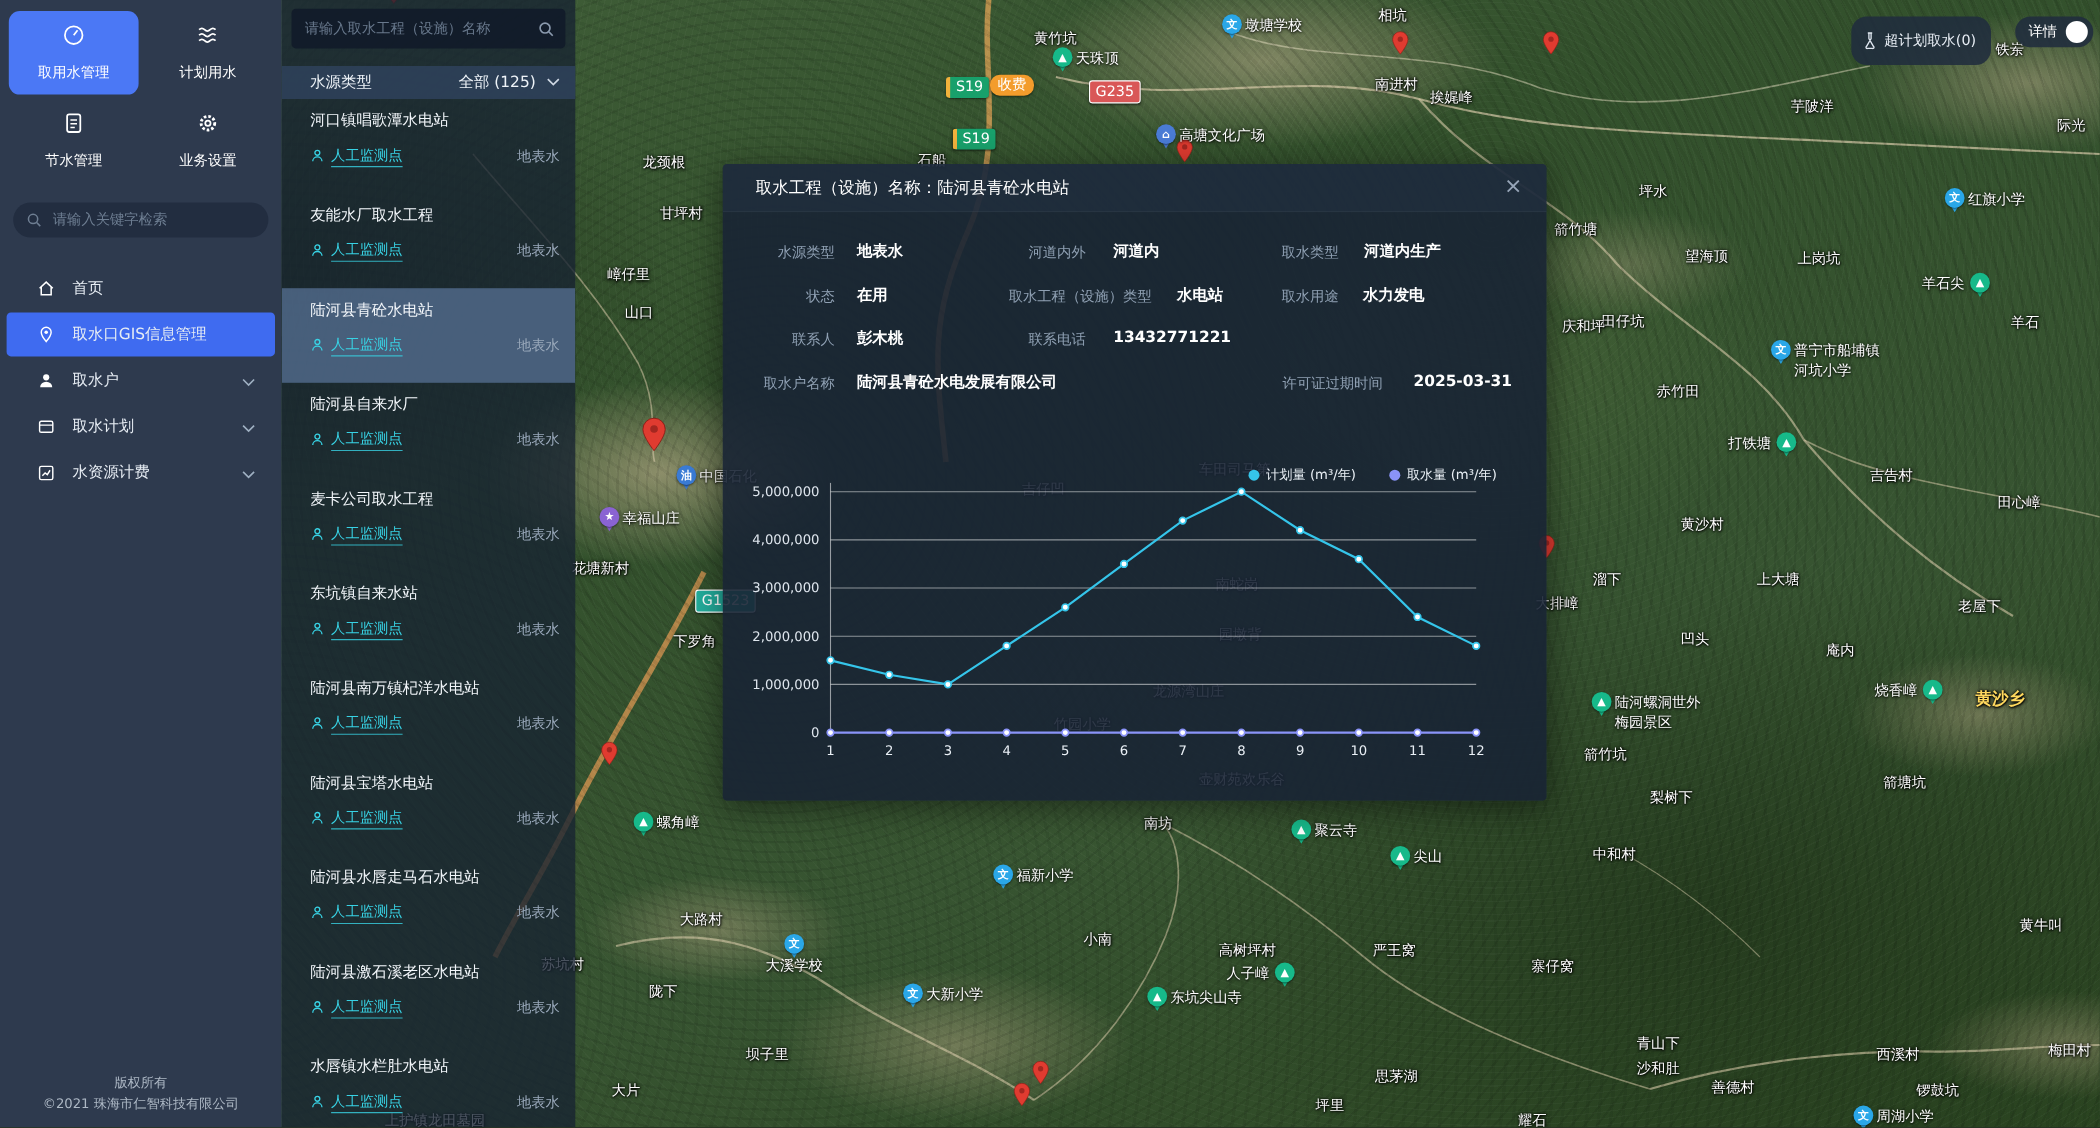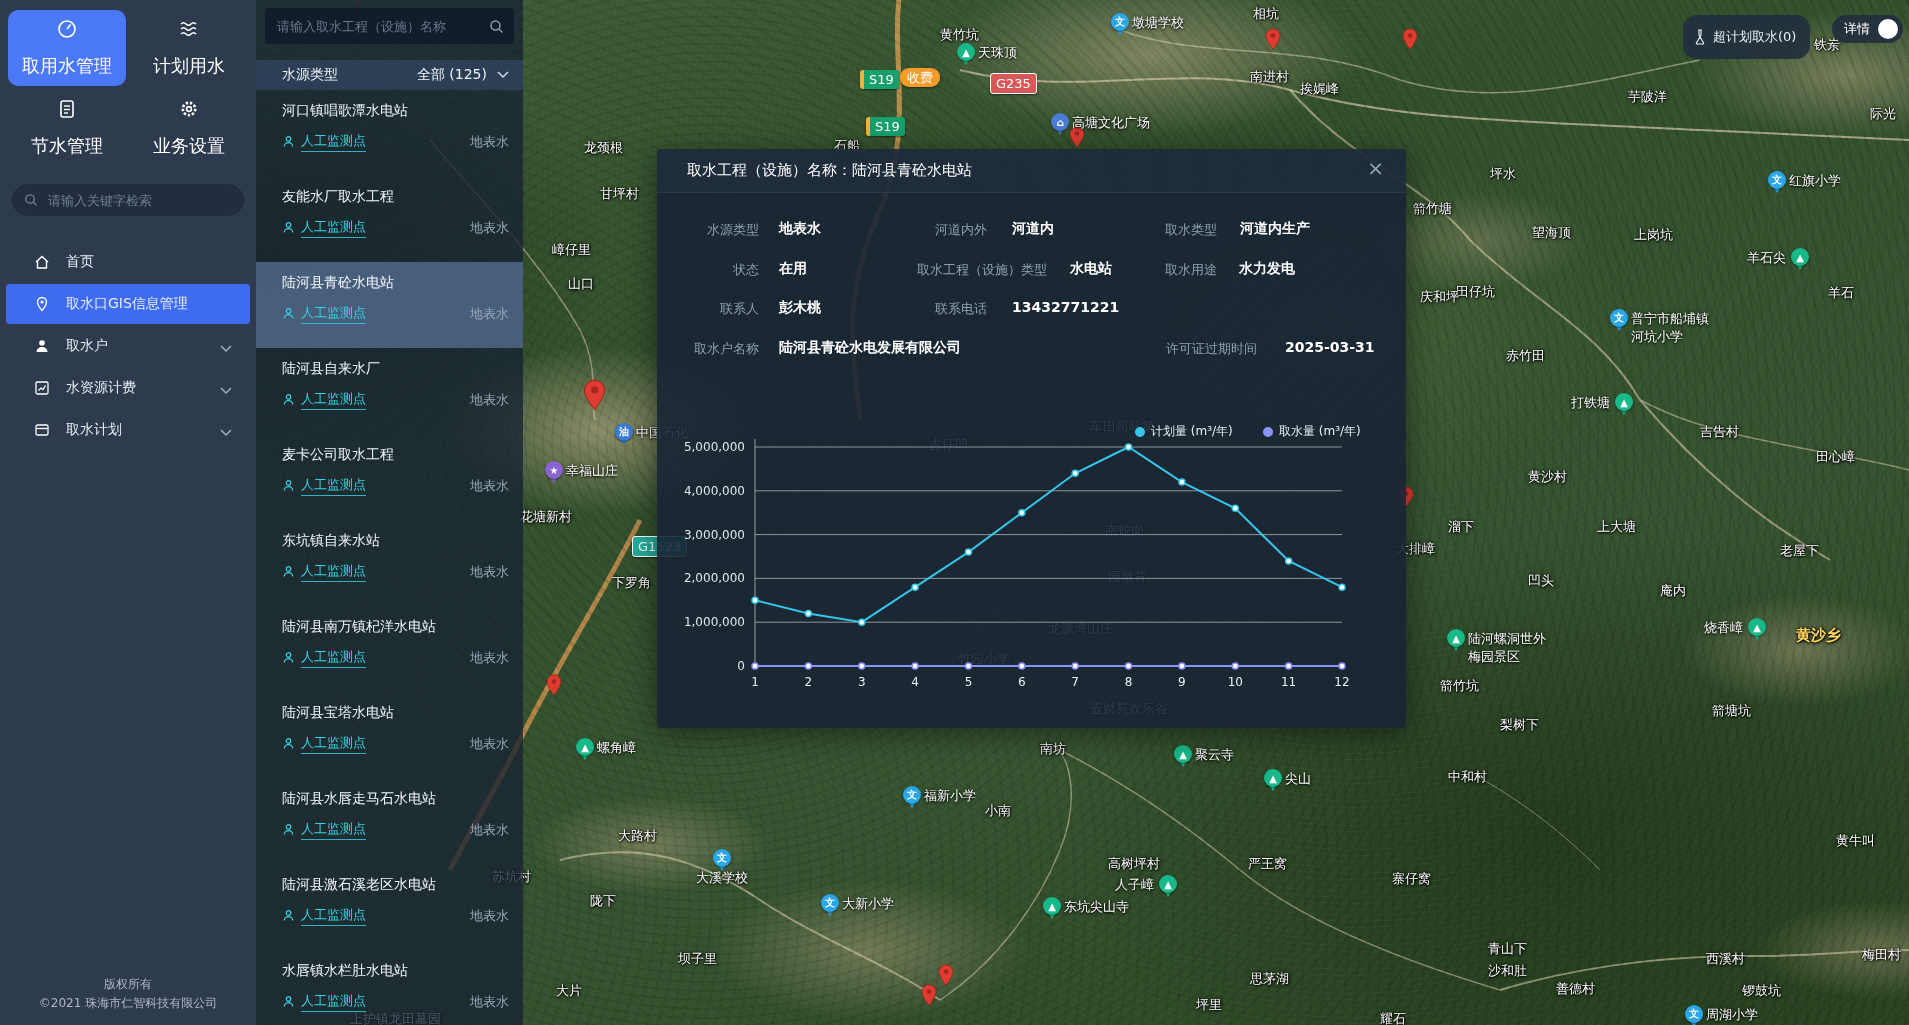--- a/index.html
+++ b/index.html
@@ -56,21 +56,21 @@
   #alarm-pill{position:absolute;left:1683px;top:15px;height:44px;z-index:25;display:flex;align-items:center;
     gap:6px;padding:0 14px 0 10px;background:rgba(32,44,62,.88);border-radius:14px;color:#e8eef5;font-size:13px;}
   #detail-toggle{position:absolute;left:1832px;top:15px;height:28px;z-index:25;display:flex;align-items:center;
     gap:8px;padding:0 5px 0 12px;background:rgba(32,44,62,.88);border-radius:14px;color:#fff;font-size:13px;cursor:pointer;}
   #detail-toggle .knob{width:20px;height:20px;border-radius:50%;background:#fff;}
 
   
   #sidebar{position:absolute;left:0;top:0;width:256px;height:1025px;background:#2e3a4e;z-index:30;}
   .modules{display:flex;flex-wrap:wrap;padding:8px 6px 0 6px;}
   .module{width:118px;height:76px;margin:2px;border-radius:10px;display:flex;flex-direction:column;
-    align-items:center;justify-content:center;gap:15px;color:#fff;font-size:18px;cursor:pointer;}
+    align-items:center;justify-content:center;gap:15px;color:#fff;font-size:13px;cursor:pointer;}
   .module.active{background:#4b78f5;}
   .module .micon{width:20px;height:20px;}
   #sb-search{margin:16px 12px 0 12px;height:32px;background:#222d40;border-radius:16px;display:flex;
     align-items:center;padding:0 12px;gap:8px;}
   #sb-search input{flex:1;background:transparent;border:none;outline:none;color:#eab308;font-size:13px;}
   #sb-search input::placeholder{color:#6e7e92;}
   .menu{margin-top:26px;}
   .menu-item{position:relative;height:40px;display:flex;align-items:center;color:#e7edf4;font-size:14px;
     padding-left:28px;gap:16px;cursor:pointer;margin:2px 6px;border-radius:4px;}
   .menu-item.active{background:#3f6bf0;}
@@ -163,21 +163,21 @@
         <span class="map-label yellow" style="left: 1796px; top: 626px;">黄沙乡</span>
         <span class="map-label" style="left: 1440px; top: 677px;">箭竹坑</span>
         <span class="map-label" style="left: 1712px; top: 702px;">箭塘坑</span>
         <span class="map-label" style="left: 1500px; top: 716px;">梨树下</span>
         <span class="map-label" style="left: 520px; top: 508px;">花塘新村</span>
         <span class="map-label" style="left: 612px; top: 574px;">下罗角</span>
         <span class="map-label" style="left: 618px; top: 827px;">大路村</span>
         <span class="map-label" style="left: 590px; top: 892px;">陇下</span>
         <span class="map-label" style="left: 678px; top: 950px;">坝子里</span>
         <span class="map-label" style="left: 556px; top: 982px;">大片</span>
-        <span class="map-label" style="left: 985px; top: 802px;">小南</span>
+        <span class="map-label" style="left: 985px; top: 845px;">小南</span>
         <span class="map-label" style="left: 1108px; top: 855px;">高树坪村</span>
         <span class="map-label" style="left: 1040px; top: 740px;">南坊</span>
         <span class="map-label" style="left: 1448px; top: 768px;">中和村</span>
         <span class="map-label" style="left: 1248px; top: 855px;">严王窝</span>
         <span class="map-label" style="left: 1250px; top: 970px;">思茅湖</span>
         <span class="map-label" style="left: 1392px; top: 870px;">寨仔窝</span>
         <span class="map-label" style="left: 1488px; top: 940px;">青山下</span>
         <span class="map-label" style="left: 1556px; top: 980px;">善德村</span>
         <span class="map-label" style="left: 1488px; top: 962px;">沙和肚</span>
         <span class="map-label" style="left: 1706px; top: 950px;">西溪村</span>
@@ -660,34 +660,34 @@
               <circle cx="8" cy="5" r="2.8" fill="#fff"></circle>
               <path d="M2.5,14 a5.5,5 0 0 1 11,0 z" fill="#fff"></path>
             </svg></span>
           <span>取水户</span>
           <span class="chev"><svg viewBox="0 0 12 8" width="12" height="8">
               <polyline points="1,1 6,6 11,1" stroke="#9fb0c2" stroke-width="1.5" fill="none"></polyline>
             </svg></span>
         </div>
         <div class="menu-item">
           <span class="icn"><svg viewBox="0 0 16 16" width="16" height="16">
+              <rect x="2" y="3" width="12" height="10" rx="1.5" stroke="#fff" stroke-width="1.3" fill="none"></rect>
+              <line x1="2" y1="6.5" x2="14" y2="6.5" stroke="#fff" stroke-width="1.3"></line>
+            </svg></span>
+          <span>取水计划</span>
+          <span class="chev"><svg viewBox="0 0 12 8" width="12" height="8">
+              <polyline points="1,1 6,6 11,1" stroke="#9fb0c2" stroke-width="1.5" fill="none"></polyline>
+            </svg></span>
+        </div>
+        <div class="menu-item">
+          <span class="icn"><svg viewBox="0 0 16 16" width="16" height="16">
               <rect x="2" y="2" width="12" height="12" rx="1.5" stroke="#fff" stroke-width="1.3" fill="none"></rect>
               <polyline points="4.5,10.5 7,8 9,9.5 11.5,5.5" stroke="#fff" stroke-width="1.3" fill="none"></polyline>
             </svg></span>
           <span>水资源计费</span>
-          <span class="chev"><svg viewBox="0 0 12 8" width="12" height="8">
-              <polyline points="1,1 6,6 11,1" stroke="#9fb0c2" stroke-width="1.5" fill="none"></polyline>
-            </svg></span>
-        </div>
-        <div class="menu-item">
-          <span class="icn"><svg viewBox="0 0 16 16" width="16" height="16">
-              <rect x="2" y="3" width="12" height="10" rx="1.5" stroke="#fff" stroke-width="1.3" fill="none"></rect>
-              <line x1="2" y1="6.5" x2="14" y2="6.5" stroke="#fff" stroke-width="1.3"></line>
-            </svg></span>
-          <span>取水计划</span>
           <span class="chev"><svg viewBox="0 0 12 8" width="12" height="8">
               <polyline points="1,1 6,6 11,1" stroke="#9fb0c2" stroke-width="1.5" fill="none"></polyline>
             </svg></span>
         </div>
       </div>
     <div id="copyright">
       <div>版权所有</div>
       <div>©2021 珠海市仁智科技有限公司</div>
     </div>
   </div>

